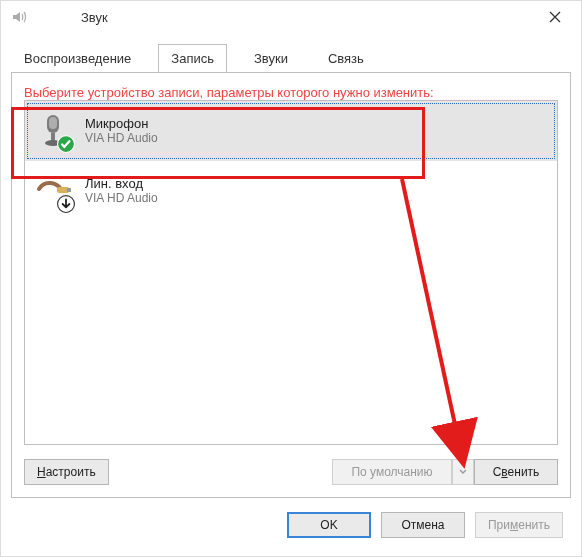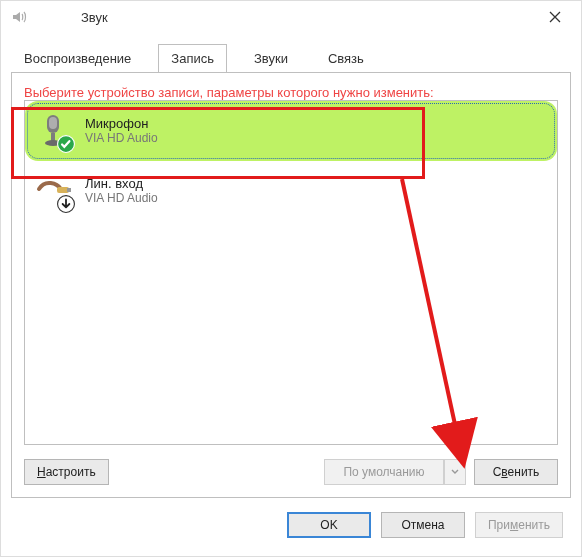--- a/index.html
+++ b/index.html
@@ -9,30 +9,30 @@
   .titlebar .title-icon { width: 16px; height: 16px; margin-right: 6px; opacity: .7; }
   .titlebar .spacer { flex: 1; }
   .titlebar .close { width: 40px; height: 28px; display: flex; align-items: center; justify-content: center; font-size: 14px; color: #333; }
   .tabs { display: flex; align-items: flex-end; padding: 10px 10px 0 10px; gap: 14px; font-size: 13px; }
   .tab { padding: 6px 12px; color: #333; border: 1px solid transparent; position: relative; top: 1px; }
   .tab.active { background: #fff; border-color: #bfbfbf; border-bottom-color: #fff; }
   .panel-border { border: 1px solid #bfbfbf; margin: 0 10px 10px 10px; padding: 12px; position: relative; }
   .instruction { font-size: 13px; color: #ef4444; }
   .device-list { border: 1px solid #bfbfbf; height: 345px; background: #fff; }
   .device-row { display: flex; align-items: center; padding: 10px 8px; }
-  .device-row.selected { background: #bef264; border-radius: 13px; }
+  .device-row.selected { background: #e5e5e5; }
   .dev-icon { width: 40px; height: 40px; margin-right: 12px; display: flex; align-items: center; justify-content: center; position: relative; }
   .dev-text .dev-title { font-size: 13px; color: #222; }
   .dev-text .dev-sub { font-size: 12px; color: #777; line-height: 1.3; }
   .dev-text .dev-status { font-size: 12px; color: #777; }
   
   .highlight-box { position: absolute; border: 3px solid #e21b1b; pointer-events: none; }
   .arrow-svg { position: absolute; pointer-events: none; }
   
-  .panel-bottom { display: flex; align-items: flex-start; gap: 8px; padding-top: 14px; }
+  .panel-bottom { display: flex; align-items: flex-start; padding-top: 14px; }
   .panel-bottom .flex { flex: 1; }
   button.win { font-size: 12px; padding: 4px 12px; background: #eaeaea; border: 1px solid #b5b5b5; color: #222; min-width: 84px; height: 26px; }
   button.win:disabled, .disabled { color: #9a9a9a; background: #f1f1f1; border-color: #d0d0d0; }
   .dropdown { display: inline-flex; align-items: center; }
   .dropdown .dd-main { min-width: 120px; }
   .dropdown .dd-arrow { min-width: 22px; width: 22px; padding: 0; }
   
   .dialog-buttons { display: flex; justify-content: flex-end; gap: 10px; padding: 4px 18px 14px 0; }
   .focus-ring { outline: 2px solid #3a86d6; outline-offset: -2px; }
   .dotted-sel { outline: 1px dotted #2a6ab5; outline-offset: -3px; }

